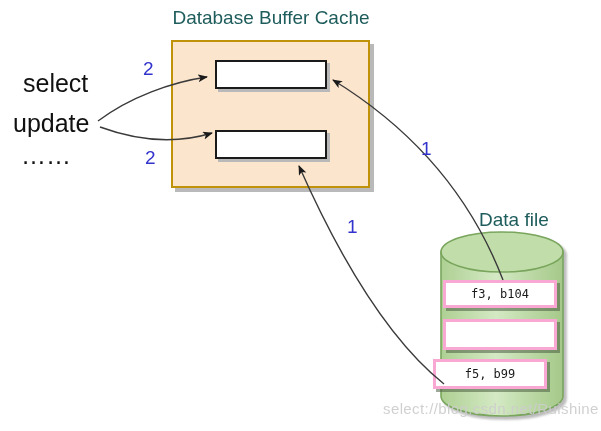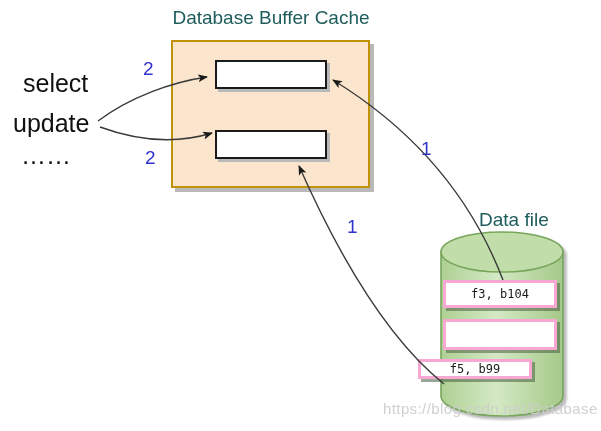--- a/index.html
+++ b/index.html
@@ -66,34 +66,34 @@
     <g filter="url(#cylshadow)">
       <path d="M441,252 L441,396 A61,20 0 0 0 563,396 L563,252 Z" fill="url(#cylgrad)" stroke="#79a55c" stroke-width="1.6"></path>
       <ellipse cx="502" cy="252" rx="61" ry="20" fill="#c0ddaa" stroke="#79a55c" stroke-width="1.6"></ellipse>
     </g>
   </svg>
 
   <div id="datafile-label" class="abs teal-heading">Data file</div>
 
   <div class="abs file-block boxes" style="left:443px;top:280px;height:28px;">f3, b104</div>
   <div class="abs file-block boxes" style="left:443px;top:319px;height:31px;"></div>
-  <div class="abs file-block boxes" style="left:418px;top:359px;height:20px;">f5, b99</div>
+  <div class="abs file-block boxes" style="left:433px;top:359px;height:30px;">f5, b99</div>
 
   <div class="abs step-badge" style="left:143px;top:58px;">2</div>
   <div class="abs step-badge" style="left:145px;top:147px;">2</div>
   <div class="abs step-badge" style="left:421px;top:138px;">1</div>
   <div class="abs step-badge" style="left:347px;top:216px;">1</div>
 
   <svg class="layer" width="601" height="431" viewBox="0 0 601 431">
     <defs>
       <marker id="ah" markerWidth="11" markerHeight="9" refX="9" refY="4" orient="auto" markerUnits="userSpaceOnUse">
         <path d="M0,0 L10,4 L0,8 L2.5,4 Z" fill="#1a1a1a"></path>
       </marker>
     </defs>
     <path d="M98,121 C130,97 172,82 207,77" fill="none" stroke="#3a3a3a" stroke-width="1.4" marker-end="url(#ah)"></path>
     <path d="M100,127 Q160,149 212,133" fill="none" stroke="#3a3a3a" stroke-width="1.4" marker-end="url(#ah)"></path>
     <path d="M503,280 Q455,155 333,80" fill="none" stroke="#3a3a3a" stroke-width="1.4" marker-end="url(#ah)"></path>
     <path d="M444,384 Q369,324 299,166" fill="none" stroke="#3a3a3a" stroke-width="1.4" marker-end="url(#ah)"></path>
   </svg>
 
-  <div id="watermark" class="abs">https://blog.csdn.net/Database</div>
+  <div id="watermark" class="abs">select://blog.csdn.net/Ruishine</div>
 
 </div>
 
 </body></html>

